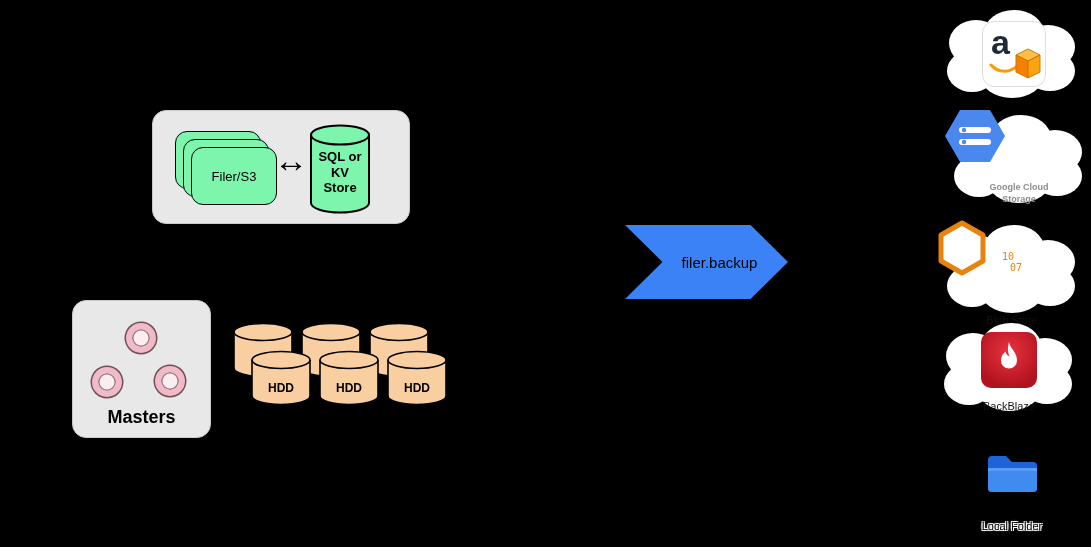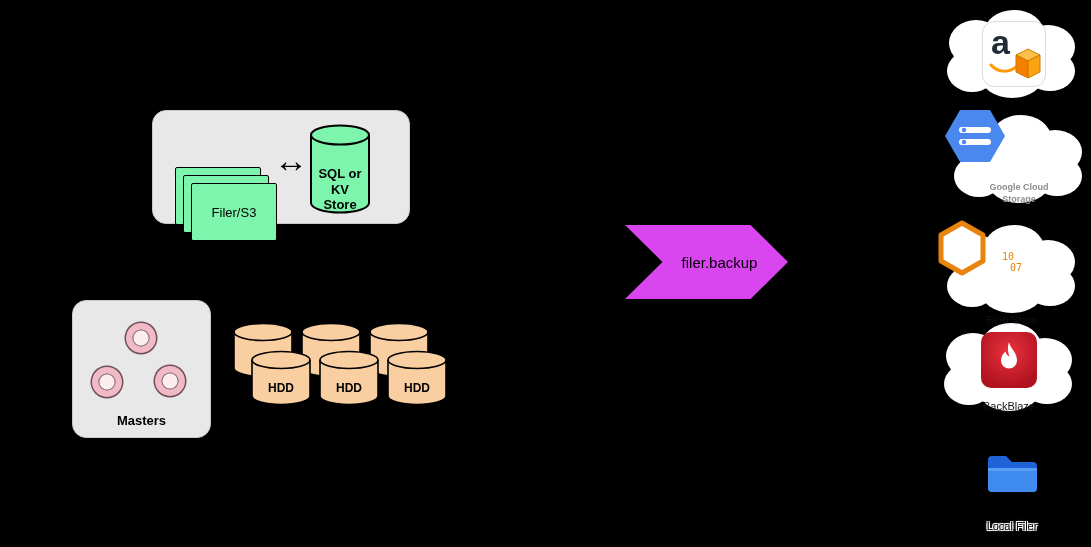--- a/index.html
+++ b/index.html
@@ -6,51 +6,51 @@
   .stage{
     position:relative;width:1091px;height:547px;background:#000;overflow:hidden;
     font-family:"Liberation Sans", sans-serif;color:#000;
   }
   
   .panel{position:absolute;background:#E8E8E8;border:1px solid #c9c9c9;border-radius:14px;}
   .filer-panel{left:152px;top:110px;width:256px;height:112px;}
   .masters-panel{left:72px;top:300px;width:137px;height:136px;}
 
   
-  .card{position:absolute;width:84px;height:56px;background:#7DF5AD;border:1.5px solid #000;border-radius:2px;margin-top:36px;}
+  .card{position:absolute;width:84px;height:56px;background:#7DF5AD;border:1.5px solid #000;border-radius:12px;}
   .card-back{left:22px;top:20px;}
   .card-mid{left:30px;top:28px;}
   .card-front{left:38px;top:36px;display:flex;align-items:center;justify-content:center;}
   .card-label{font-size:13px;}
 
   .sync-arrow{position:absolute;left:118px;top:32px;width:40px;text-align:center;
     font-size:34px;font-weight:bold;line-height:1;}
 
   
   .cyl{position:absolute;}
   .kv-cyl{left:156px;top:12px;width:62px;height:92px;}
   .cyl svg{position:absolute;left:0;top:0;}
   .cyl-text{position:absolute;left:0;right:0;top:26px;text-align:center;
-    font-size:13px;font-weight:bold;line-height:1.2;margin-top:17px;}
+    font-size:13px;font-weight:bold;line-height:1.2;}
   .hdd{position:absolute;width:62px;height:58px;}
   .hdd-label{position:absolute;left:0;right:0;top:31px;text-align:center;
     font-size:12px;font-weight:bold;}
 
   
   .donut{position:absolute;width:18px;height:18px;border-radius:50%;
     background:#FCEDF1;border:6px solid #F2B9C6;
     box-shadow:0 0 0 1.5px rgba(70,30,40,.75), inset 0 0 0 1.5px rgba(70,30,40,.55);}
   .d1{left:53px;top:22px;}
   .d2{left:19px;top:66px;}
   .d3{left:82px;top:65px;}
   .masters-label{position:absolute;left:0;right:0;bottom:9px;text-align:center;
-    font-size:13px;font-weight:bold;}
-
-  
-  .banner{position:absolute;left:625px;top:225px;width:163px;height:74px;background:#d946ef;
+    font-size:18px;font-weight:bold;}
+
+  
+  .banner{position:absolute;left:625px;top:225px;width:163px;height:74px;background:#3b82f6;
     clip-path:polygon(0% 0%, 77% 0%, 100% 50%, 77% 100%, 0% 100%, 23% 50%);
     display:flex;align-items:center;justify-content:center;padding-left:26px;box-sizing:border-box;}
   .banner span{font-size:15px;}
 
   
   .cloud{position:absolute;width:148px;height:100px;}
   .cloud > svg{position:absolute;left:0;top:0;}
   .cloud-label{position:absolute;left:0;right:0;text-align:center;color:#111;}
 
   .aws-cloud{left:938px;top:5px;}
@@ -253,16 +253,16 @@
     </div>
     <div class="cloud-label bb-label">BackBlaze</div>
   </div>
 
   <div class="local-folder">
     <svg class="folder-svg" width="54" height="46" viewBox="0 0 54 46">
       <path d="M3 10 q0-4 4-4 h14 l6 6 h21 q4 0 4 4 v22 q0 4-4 4 H7 q-4 0-4-4 z" fill="#1E63D8"></path>
       <path d="M3 18 h49 v20 q0 4-4 4 H7 q-4 0-4-4 z" fill="#3F8BF0"></path>
       <rect x="3" y="18" width="49" height="3" fill="#5B9DF4"></rect>
     </svg>
-    <div class="local-label">Local Filer</div>
+    <div class="local-label">Local Folder</div>
   </div>
 
 </div>
 
 </body></html>

